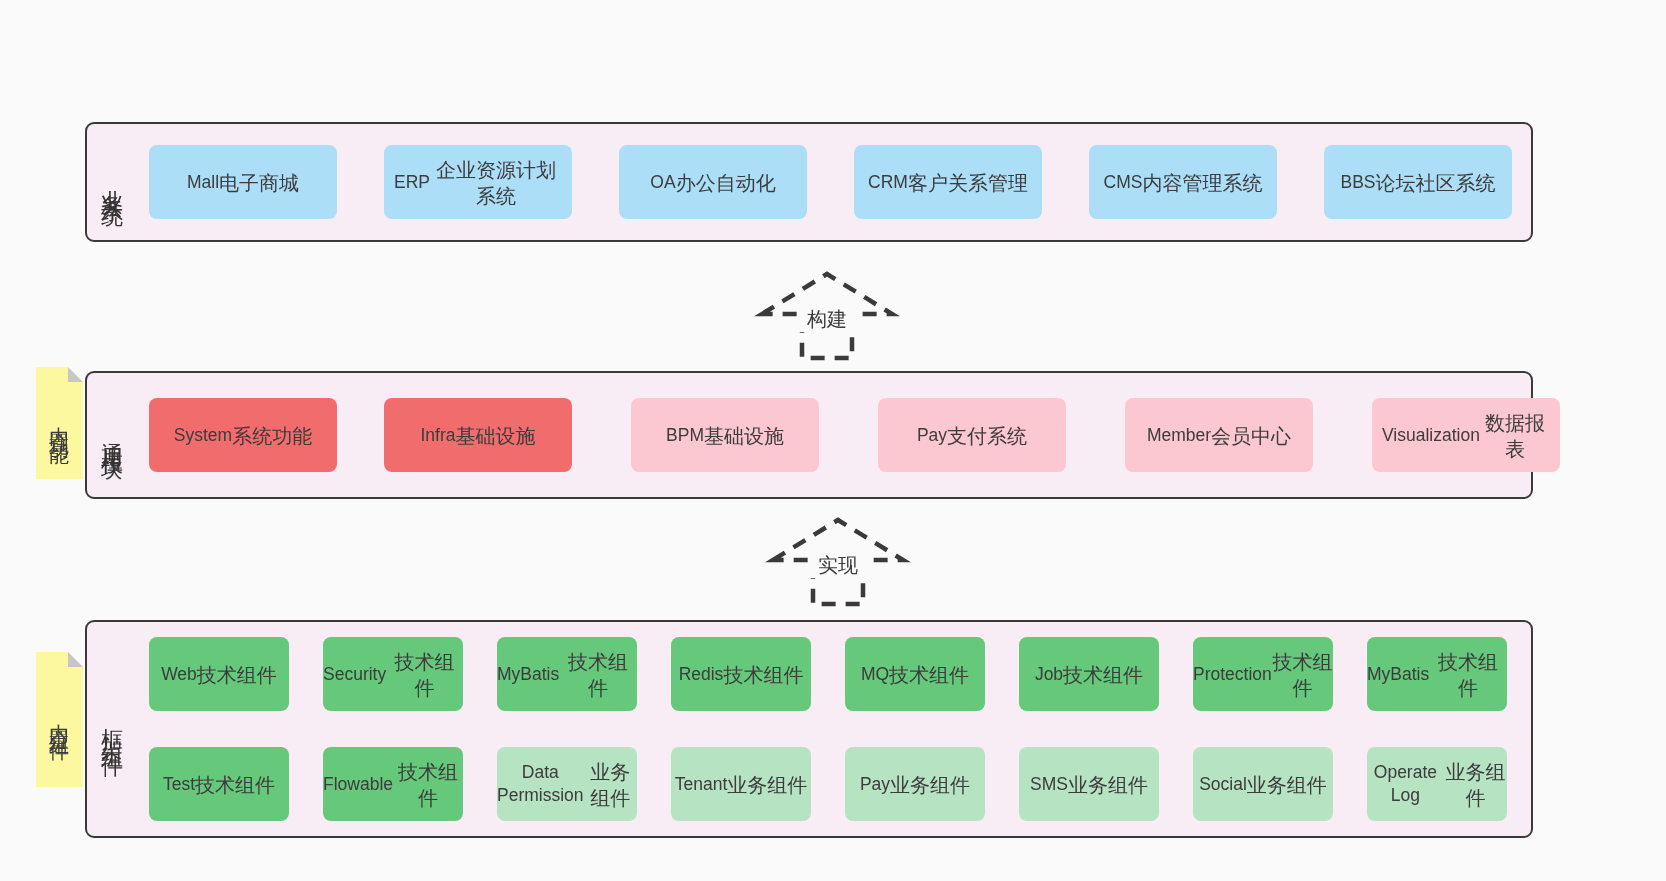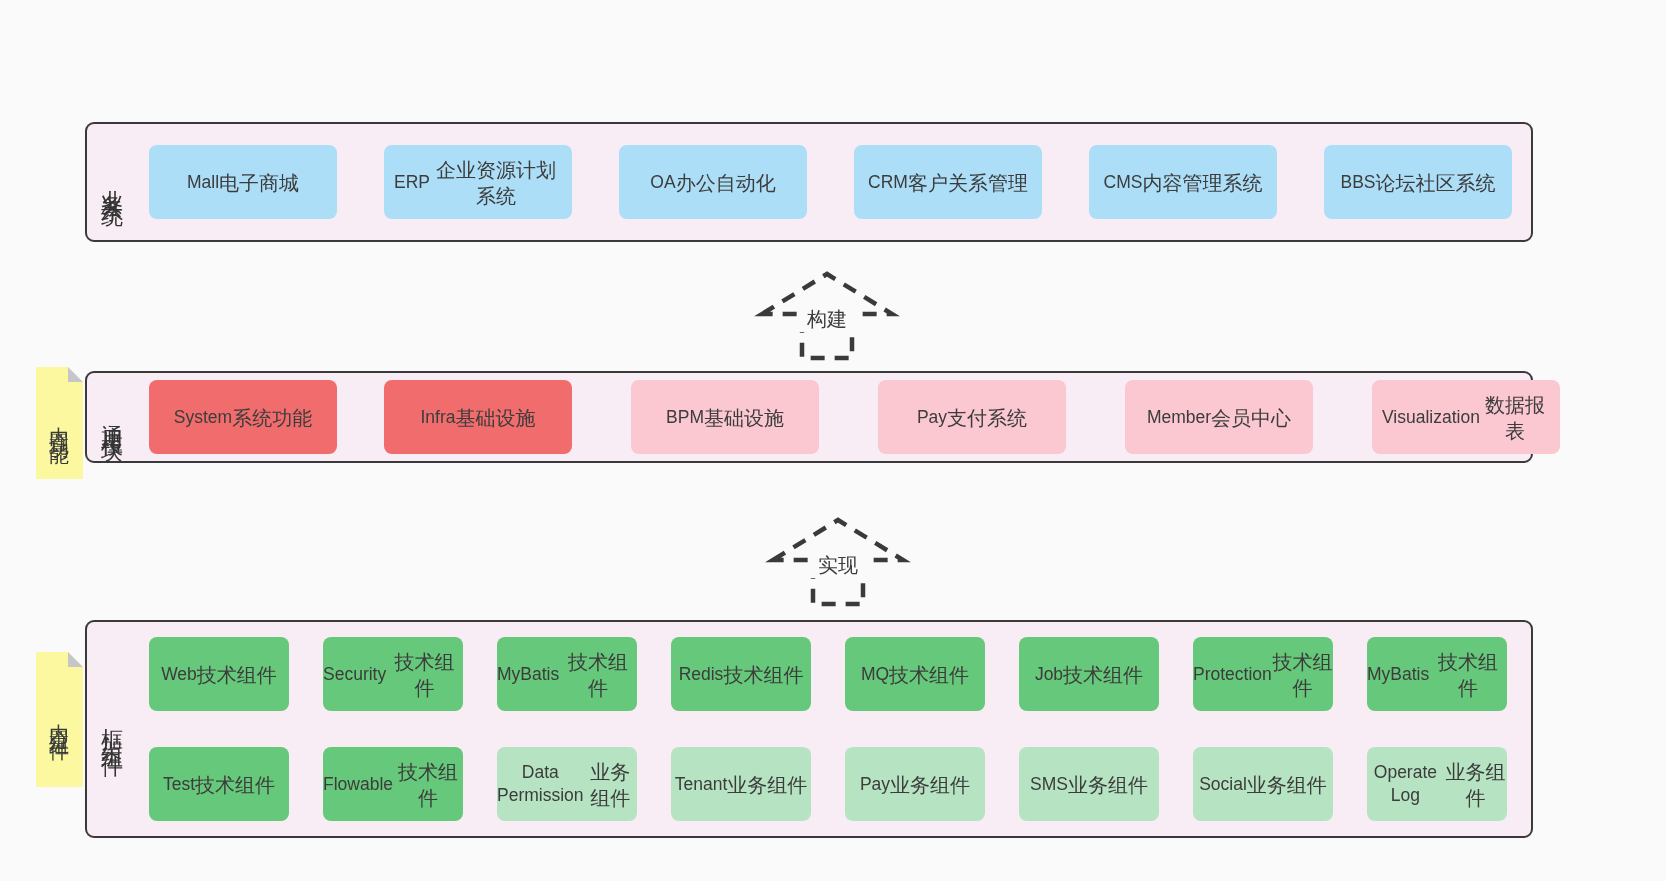--- a/index.html
+++ b/index.html
@@ -5,21 +5,21 @@
   html, body { margin:0; padding:0; background:#fafafa; }
   body { font-family:"Liberation Sans","DejaVu Sans",sans-serif; color:#3c3c3c; }
   .canvas { position:relative; width:1666px; height:881px; background:#fafafa; overflow:hidden; }
 
   .panel {
     position:absolute; left:85px; width:1448px; box-sizing:border-box;
     background:#f8ecf5; border:2px solid #3a3a3a; border-radius:9px;
     display:flex; align-items:center; padding-left:14px;
   }
   .panel-business  { top:122px; height:120px; }
-  .panel-modules   { top:371px; height:92px; }
+  .panel-modules   { top:371px; height:128px; }
   .panel-framework { top:620px; height:218px; }
 
   .panel-label {
     writing-mode:vertical-rl; text-orientation:upright;
     font-size:22px; letter-spacing:5px; color:#333; line-height:1;
     margin-right:6px; white-space:nowrap;
   }
   .panel-framework .panel-label { letter-spacing:9px; }
 
   .boxes { display:flex; gap:47px; margin-left:20px; }

